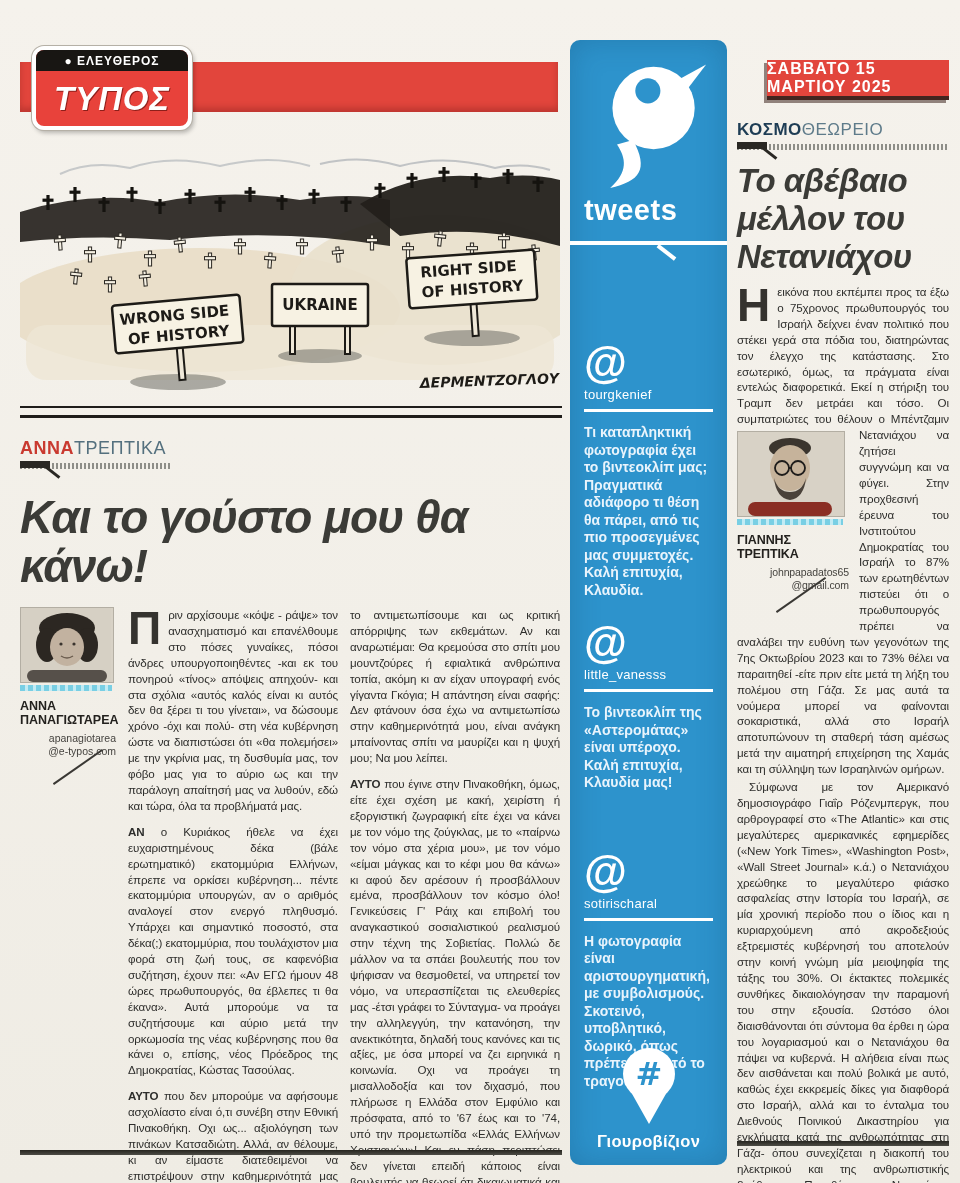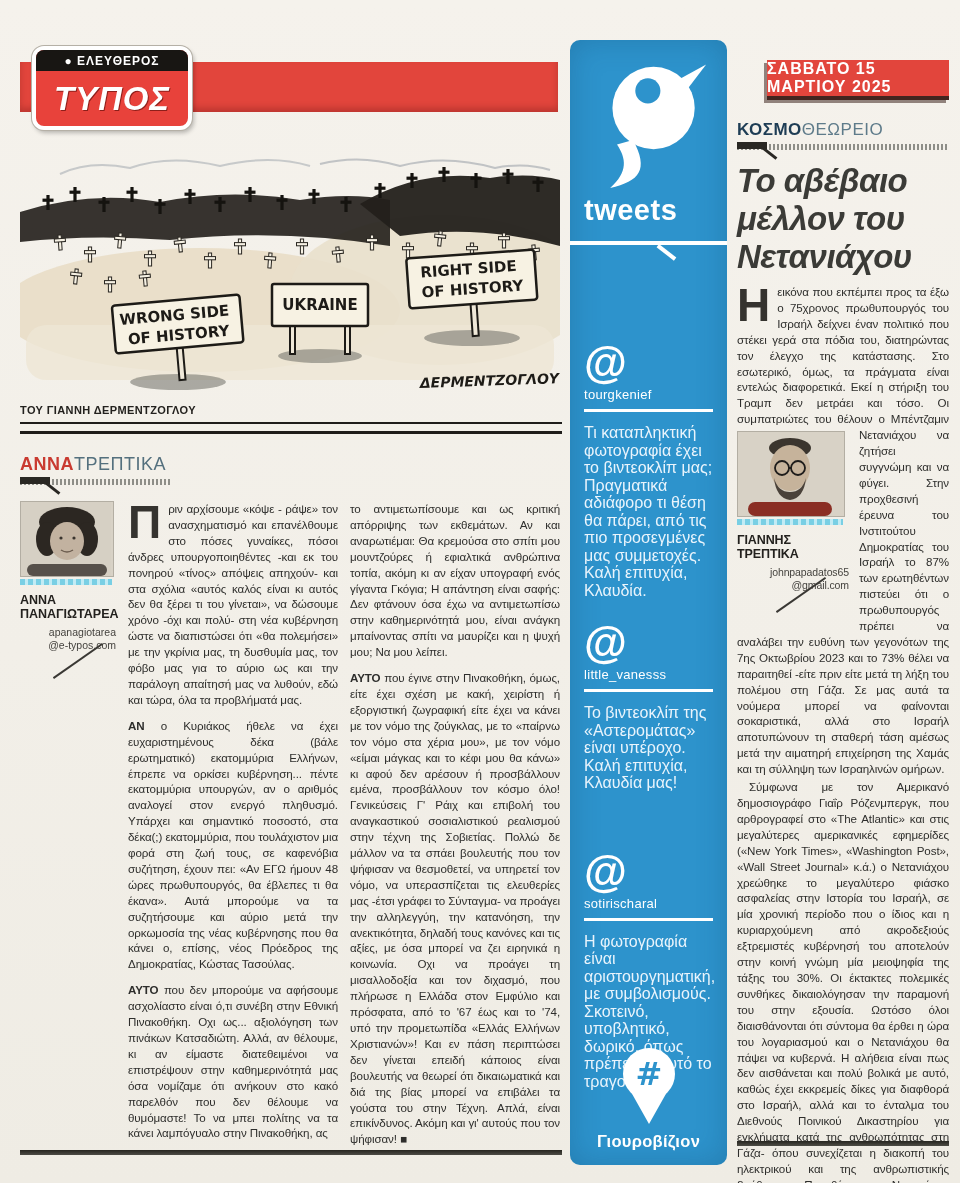--- a/index.html
+++ b/index.html
@@ -67,21 +67,21 @@
   .tweets-label{text-align:left;color:#fff;font-size:29px;font-weight:800;letter-spacing:.5px;
                 margin-top:2px;}
   .tw-sep{position:relative;height:4px;margin-top:14px;}
   .tw-sep .bar{position:absolute;left:-14px;right:-14px;top:0;height:4px;background:#fff;}
   .tw-sep .notch{position:absolute;left:58%;top:3px;width:22px;height:4px;background:#fff;
                  transform:rotate(38deg);transform-origin:left top;}
   .tweet{color:#e9f4fc;}
   .tweet .at{font-size:44px;font-weight:700;color:#fff;line-height:44px;}
   .tweet .handle{font-size:13px;font-weight:400;color:#fff;margin-top:2px;letter-spacing:.3px;}
   .tweet .uline{height:3px;background:#fff;margin-top:7px;}
-  .tweet .txt{margin-top:12px;font-size:16px;line-height:17.5px;font-weight:400;}
+  .tweet .txt{margin-top:12px;font-size:14px;line-height:17.5px;font-weight:700;}
   .tweet-1{margin-top:96px;}
   .tweet-2{margin-top:22px;}
   .tweet-3{margin-top:58px;}
   .hash-block{position:absolute;left:0;right:0;bottom:14px;text-align:center;}
   .hash-label{color:#fff;font-size:16.5px;font-weight:800;letter-spacing:.3px;}
   
   .right-region{position:absolute;left:737px;top:60px;width:212px;height:1086px;}
   .date-box{margin-left:30px;height:36px;background:#e2453c;color:#fff;display:flex;
             align-items:center;justify-content:center;font-size:16px;font-weight:700;
             letter-spacing:1px;border-bottom:4px solid #43251f;box-shadow:-3px 3px 0 rgba(62,38,32,.55);}
@@ -197,26 +197,26 @@
           <text text-anchor="middle" font-family="DejaVu Sans, sans-serif" font-size="15" font-weight="700" fill="#1d1b17">
             <tspan x="0" y="-8">RIGHT SIDE</tspan>
             <tspan x="0" y="12">OF HISTORY</tspan>
           </text>
         </g>
 
         <text x="400" y="238" font-family="DejaVu Sans, sans-serif" font-size="14" font-weight="700" font-style="italic" fill="#1d1b17" transform="rotate(-2 400 238)">ΔΕΡΜΕΝΤΖΟΓΛΟΥ</text>
       </svg>
     </div>
 
-    <div class="cartoon-credit">ΤΟΥ ΓΙΑΝΝΗ ΔΕΡΜΕΝΤΖΟΓΛΟΥ</div>
     <div class="double-rule"></div>
 
     <div class="section-strip"><span class="sec-bold">ΑΝΝΑ</span><span class="sec-rest">ΤΡΕΠΤΙΚΑ</span></div>
     <div class="hatch narrow"></div>
 
+    <h1 class="headline-xl" style="margin-bottom:0;">Και το γούστο μου θα κάνω!</h1>
 
     <div class="article-cols">
       <div class="author-rail">
         <div class="author-card">
           <div class="author-photo">
             <svg width="90" height="74" viewBox="0 0 90 74">
               <rect width="90" height="74" fill="#d6d0c4"></rect>
               <ellipse cx="46" cy="20" rx="28" ry="15" fill="#2c2722"></ellipse>
               <ellipse cx="26" cy="37" rx="11" ry="17" fill="#2c2722"></ellipse>
               <ellipse cx="66" cy="37" rx="11" ry="17" fill="#2c2722"></ellipse>

